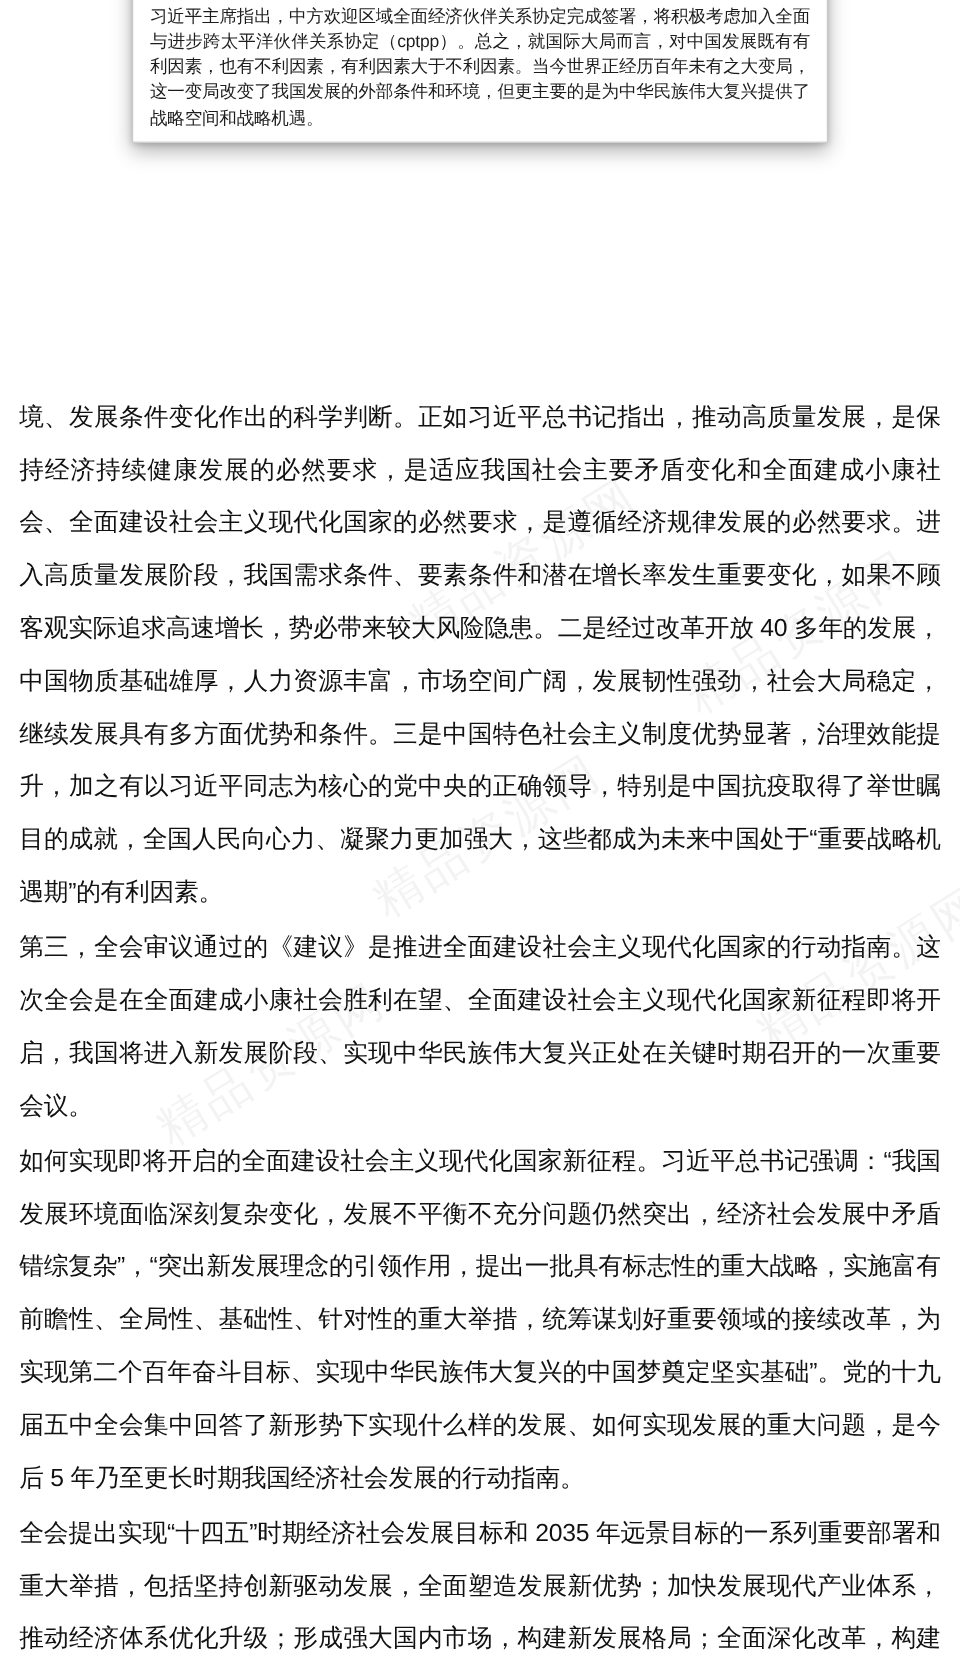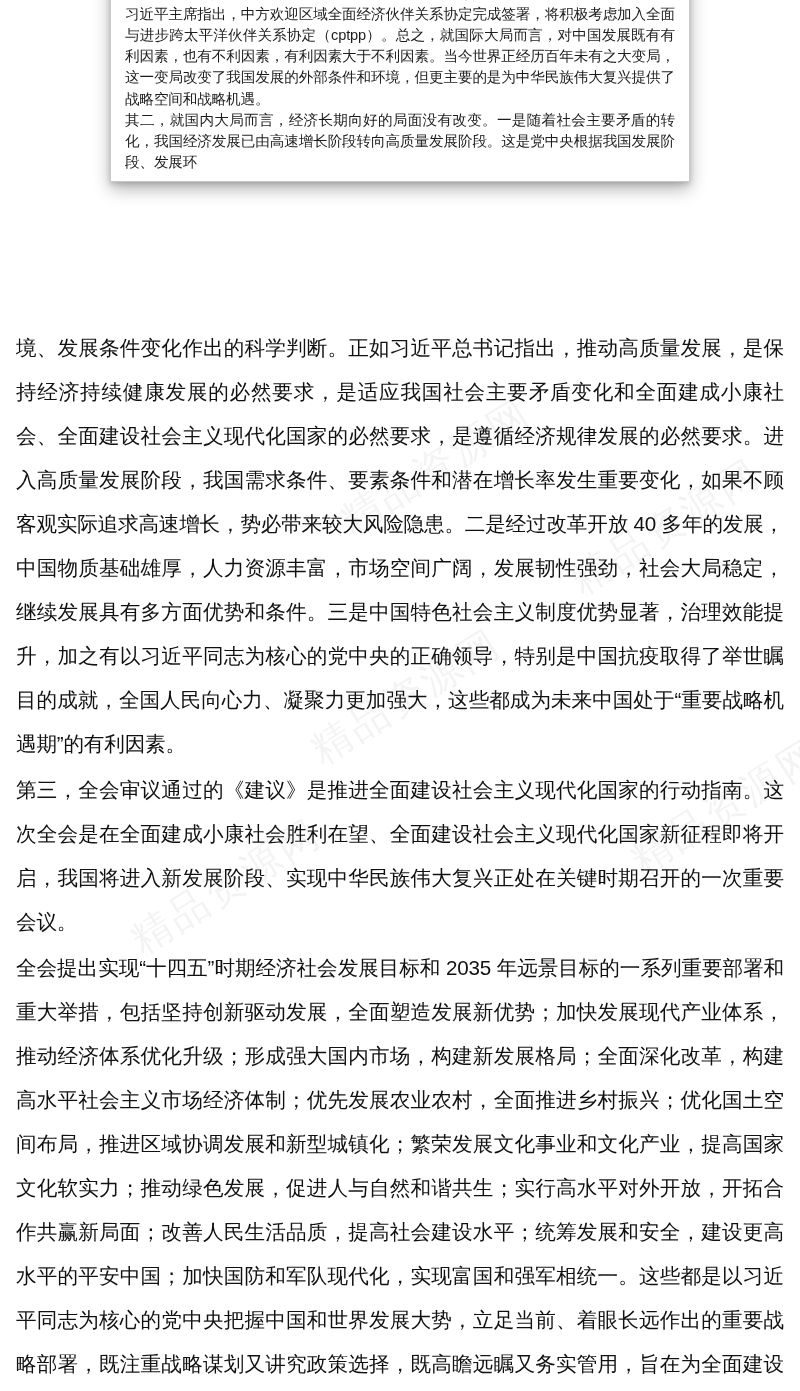--- a/index.html
+++ b/index.html
@@ -90,29 +90,29 @@
     letter-spacing: -0.2px;
     color: #111111;
   }
 </style>
 </head>
 <body>
 
 <div id="excerpt-card-region">
   <div id="excerpt-card">
     <p>大势所趋。2020 年 11 月 15 日，15 个区域全面经济伙伴关系协定（rcep）成员国在东亚合作领导人系列会议期间正式签署该协定。世界上参与人口最多、成员结构最多元、发展潜力最大的自贸区诞生，东亚经济一体化迎来重要里程碑。11 月 20 日，习近平主席在北京以视频方式出席亚太经合组织第二十七次领导人非正式会议并发表重要讲话。习近平主席指出，中方欢迎区域全面经济伙伴关系协定完成签署，将积极考虑加入全面与进步跨太平洋伙伴关系协定（cptpp）。总之，就国际大局而言，对中国发展既有有利因素，也有不利因素，有利因素大于不利因素。当今世界正经历百年未有之大变局，这一变局改变了我国发展的外部条件和环境，但更主要的是为中华民族伟大复兴提供了战略空间和战略机遇。</p>
-    <p>其二，就国内大局而言，经济长期向好的局面没有改变。一是随着社会主要矛盾的转化，我国经济发展已由高速增长阶段转向高质量发展阶段。这是党中央根据我国发展阶段、发展环</p>
   </div>
 </div>
 
 <div id="watermark-layer">
   <span class="watermark-text wm-a">精品资源网</span>
   <span class="watermark-text wm-b">精品资源网</span>
   <span class="watermark-text wm-c">精品资源网</span>
   <span class="watermark-text wm-d">精品资源网</span>
   <span class="watermark-text wm-e">精品资源网</span>
 </div>
 
 <div id="main-body">
   <p>境、发展条件变化作出的科学判断。正如习近平总书记指出，推动高质量发展，是保持经济持续健康发展的必然要求，是适应我国社会主要矛盾变化和全面建成小康社会、全面建设社会主义现代化国家的必然要求，是遵循经济规律发展的必然要求。进入高质量发展阶段，我国需求条件、要素条件和潜在增长率发生重要变化，如果不顾客观实际追求高速增长，势必带来较大风险隐患。二是经过改革开放 40 多年的发展，中国物质基础雄厚，人力资源丰富，市场空间广阔，发展韧性强劲，社会大局稳定，继续发展具有多方面优势和条件。三是中国特色社会主义制度优势显著，治理效能提升，加之有以习近平同志为核心的党中央的正确领导，特别是中国抗疫取得了举世瞩目的成就，全国人民向心力、凝聚力更加强大，这些都成为未来中国处于“重要战略机遇期”的有利因素。</p>
   <p>第三，全会审议通过的《建议》是推进全面建设社会主义现代化国家的行动指南。这次全会是在全面建成小康社会胜利在望、全面建设社会主义现代化国家新征程即将开启，我国将进入新发展阶段、实现中华民族伟大复兴正处在关键时期召开的一次重要会议。</p>
+  <p>如何实现即将开启的全面建设社会主义现代化国家新征程。习近平总书记强调：“我国发展环境面临深刻复杂变化，发展不平衡不充分问题仍然突出，经济社会发展中矛盾错综复杂”，“突出新发展理念的引领作用，提出一批具有标志性的重大战略，实施富有前瞻性、全局性、基础性、针对性的重大举措，统筹谋划好重要领域的接续改革，为实现第二个百年奋斗目标、实现中华民族伟大复兴的中国梦奠定坚实基础”。党的十九届五中全会集中回答了新形势下实现什么样的发展、如何实现发展的重大问题，是今后 5 年乃至更长时期我国经济社会发展的行动指南。</p>
   <p>全会提出实现“十四五”时期经济社会发展目标和 2035 年远景目标的一系列重要部署和重大举措，包括坚持创新驱动发展，全面塑造发展新优势；加快发展现代产业体系，推动经济体系优化升级；形成强大国内市场，构建新发展格局；全面深化改革，构建高水平社会主义市场经济体制；优先发展农业农村，全面推进乡村振兴；优化国土空间布局，推进区域协调发展和新型城镇化；繁荣发展文化事业和文化产业，提高国家文化软实力；推动绿色发展，促进人与自然和谐共生；实行高水平对外开放，开拓合作共赢新局面；改善人民生活品质，提高社会建设水平；统筹发展和安全，建设更高水平的平安中国；加快国防和军队现代化，实现富国和强军相统一。这些都是以习近平同志为核心的党中央把握中国和世界发展大势，立足当前、着眼长远作出的重要战略部署，既注重战略谋划又讲究政策选择，既高瞻远瞩又务实管用，旨在为全面建设社会主义现代化国家开好局、起好步，为实现中华民族伟大复兴提供有力保障。</p>
 </div>
 
 </body></html>

